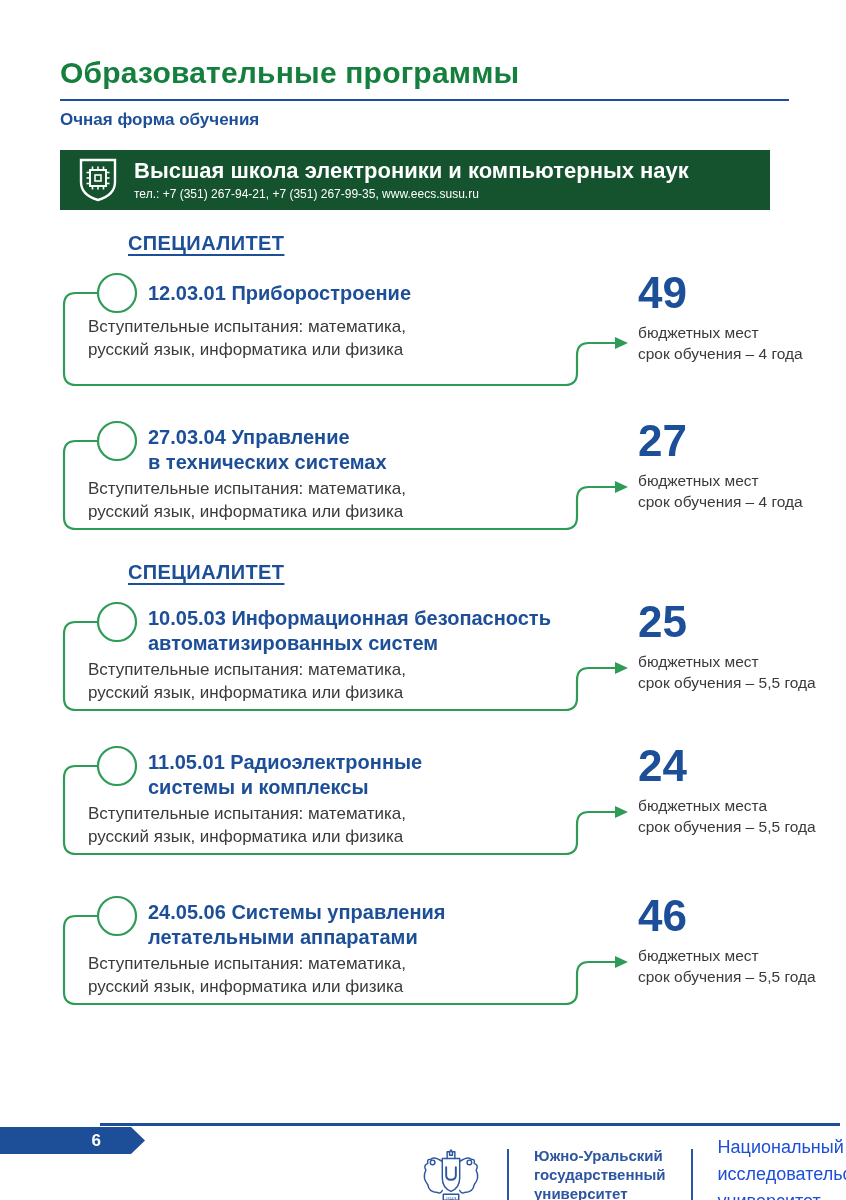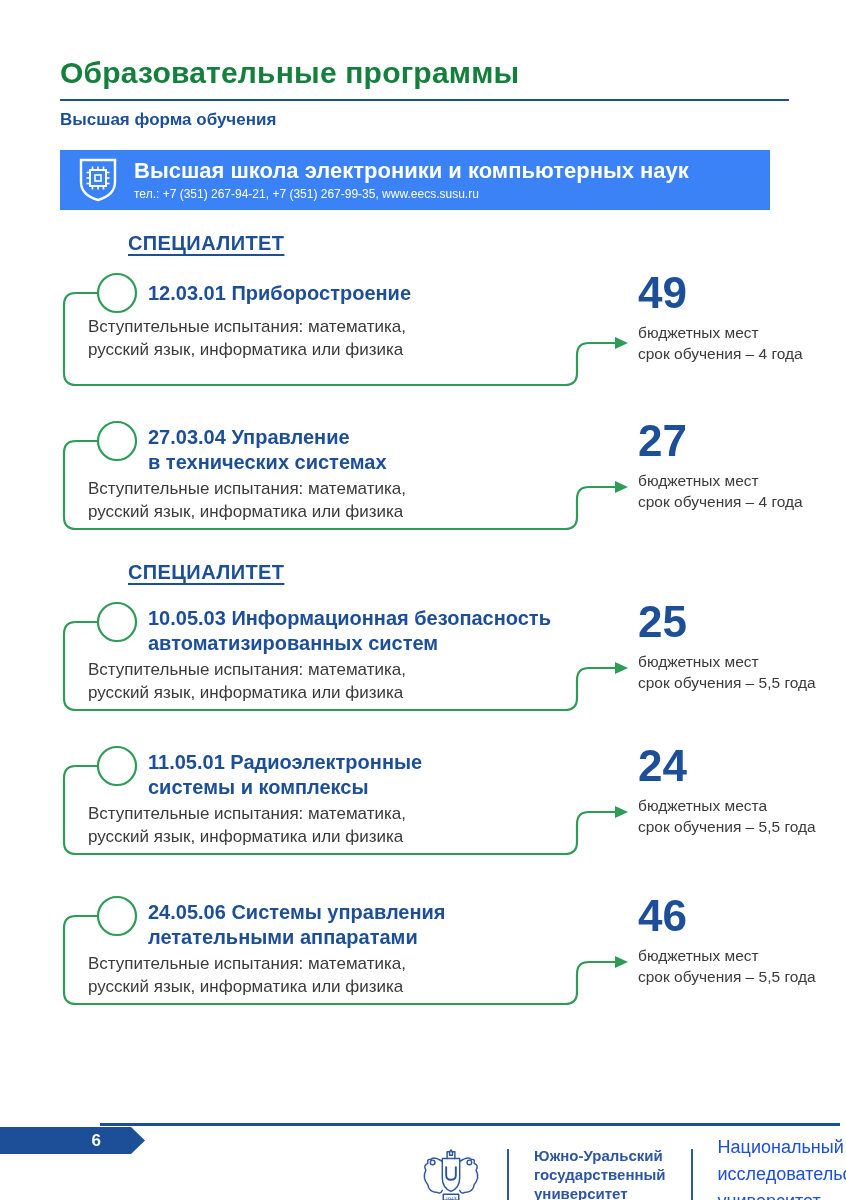--- a/index.html
+++ b/index.html
@@ -9,21 +9,21 @@
     font-family:"Liberation Sans", sans-serif; color:#3a3a3a;
   }
   .page { padding:56px 60px 0 60px; position:relative; }
 
   
   .h1 { font-size:30px; font-weight:bold; color:#15803d; letter-spacing:.2px; margin-bottom:9px; }
   .rule { border-top:2px solid #1d4f99; margin:0 -3px 9px 0; }
   .subtitle { font-size:17px; font-weight:bold; color:#1d4f99; margin-bottom:20px; }
 
   
-  .banner { width:710px; min-height:57px; background:#3b82f6; color:#fff;
+  .banner { width:710px; min-height:57px; background:#14532d; color:#fff;
             display:flex; align-items:center; gap:15px; padding:7px 12px 7px 17px; margin-bottom:22px; }
   .banner .ic { flex:0 0 auto; display:block; }
   .banner-title { font-size:22px; font-weight:bold; line-height:1.1; }
   .banner-contact { font-size:12px; margin-top:3px; }
 
   
   .section-h { font-size:20px; font-weight:bold; color:#1d4f99; letter-spacing:.4px;
                text-decoration:underline; text-underline-offset:4px; margin:10px 0 14px 68px; }
 
   
@@ -59,21 +59,21 @@
   .uni-status { font-size:18px; color:#1d4ed8; line-height:27px; white-space:pre-line; }
   .emblem text { font-family:"Liberation Serif", serif; }
 </style>
 </head>
 <body>
 
 <div class="page">
 
   <div class="h1">Образовательные программы</div>
   <div class="rule"></div>
-  <div class="subtitle">Высшая форма обучения</div>
+  <div class="subtitle">Очная форма обучения</div>
 
   <div class="banner">
     <svg class="ic" width="42" height="46" viewBox="0 0 42 46">
       <path d="M4 3 H38 V25 Q38 38 21 43 Q4 38 4 25 Z" fill="none" stroke="#ffffff" stroke-width="2.4"></path>
       <rect x="13" y="13" width="16" height="16" fill="none" stroke="#ffffff" stroke-width="2"></rect>
       <rect x="18" y="18" width="6" height="6" fill="none" stroke="#ffffff" stroke-width="1.6"></rect>
       <g stroke="#ffffff" stroke-width="1.6">
         <line x1="15.5" y1="9.5" x2="15.5" y2="12.5"></line>
           <line x1="21" y1="9.5" x2="21" y2="12.5"></line>
           <line x1="26.5" y1="9.5" x2="26.5" y2="12.5"></line>

